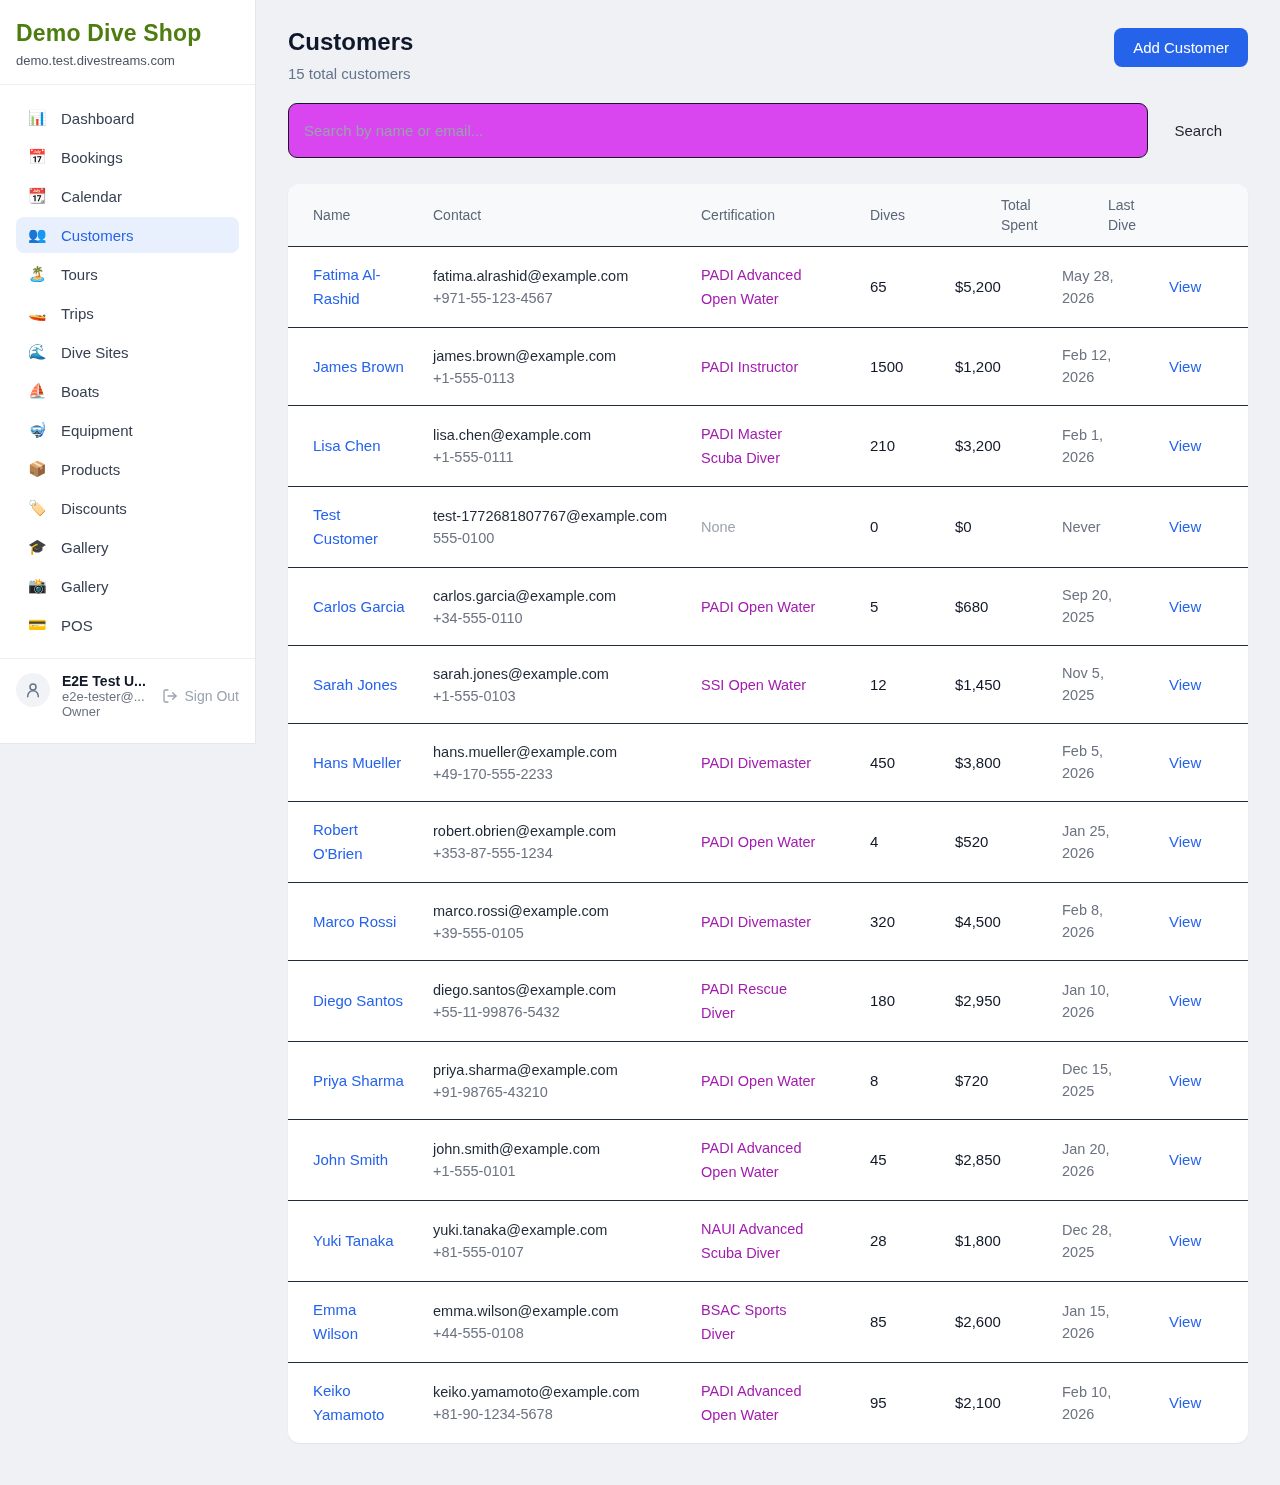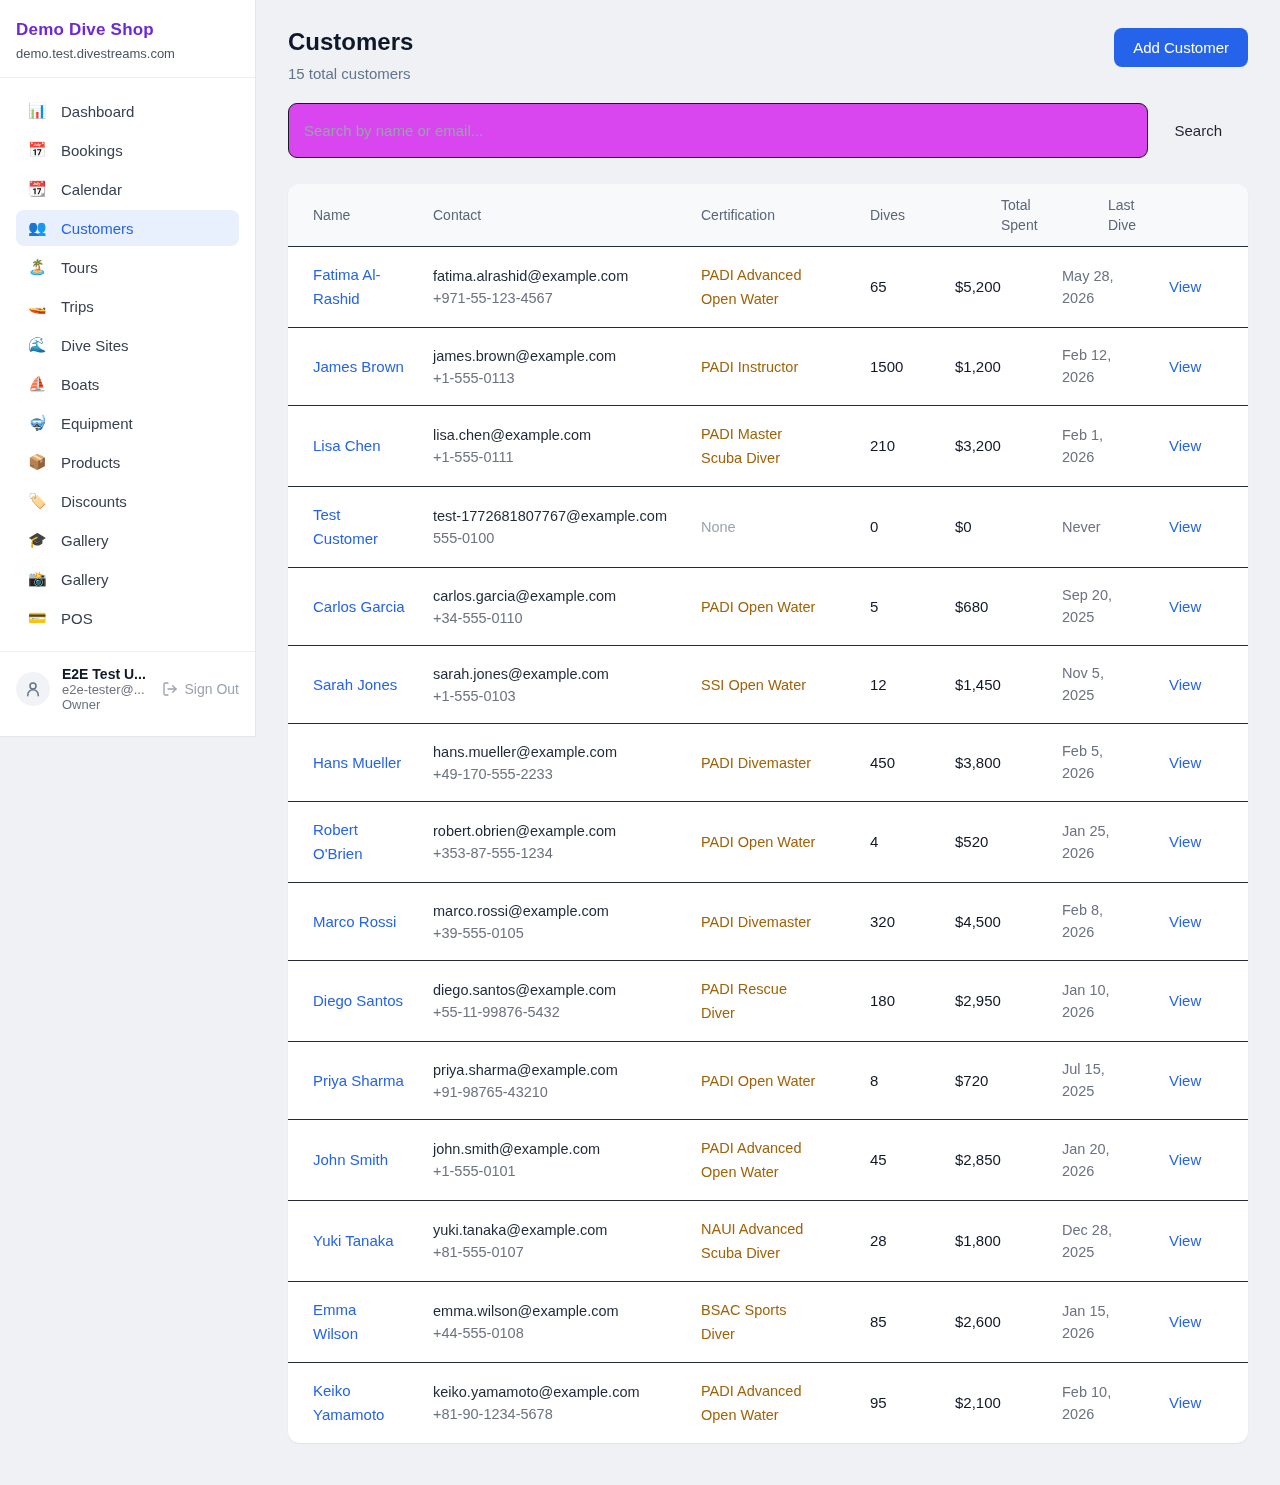--- a/index.html
+++ b/index.html
@@ -14,36 +14,36 @@
 
   
   .sidebar {
     width: 256px;
     flex: 0 0 256px;
     background: #ffffff;
     border-right: 1px solid #e5e7eb;
     border-bottom: 1px solid #e5e7eb;
   }
   .sidebar-header { padding: 20px 16px 16px 16px; border-bottom: 1px solid #eceef2; }
-  .brand-title { color: #6d28d9; font-size: 17px; font-weight: bold; letter-spacing: .2px; }
+  .brand-title { color: #4d7c0f; font-size: 23px; font-weight: bold; letter-spacing: .2px; }
   .brand-subdomain { color: #4b5563; font-size: 13px; margin-top: 6px; }
   .nav { padding: 12px 16px; }
   .nav-item {
     display: flex; align-items: center; gap: 13px;
     padding: 9px 12px; margin: 3px 0;
     border-radius: 8px;
     font-size: 15px; color: #374151;
     cursor: pointer;
   }
   .nav-item .nav-icon { font-size: 15px; width: 20px; text-align: center; }
   .nav-item.active { background: #e8f0fe; color: #2563eb; }
   .user-section {
     border-top: 1px solid #eceef2;
     padding: 14px 16px 24px 16px;
-    display: flex; align-items: center; gap: 12px;
+    display: flex; gap: 12px;
   }
   .avatar {
     width: 34px; height: 34px; border-radius: 50%;
     background: #f1f3f7; display: flex; align-items: center; justify-content: center;
     flex: 0 0 34px;
   }
   .user-meta { min-width: 0; flex: 1; }
   .user-name { font-size: 14px; font-weight: bold; color: #111827; white-space: nowrap; }
   .user-email, .user-role { font-size: 13px; color: #6b7280; white-space: nowrap; }
   .signout-btn {
@@ -107,21 +107,21 @@
   col.c-name { width: 145px; }
   col.c-contact { width: 268px; }
   col.c-cert { width: 169px; }
   col.c-dives { width: 85px; }
   col.c-spent { width: 107px; }
   col.c-last { width: 107px; }
   col.c-view { width: 81px; }
   .name-link { color: #2563eb; font-weight: 500; text-decoration: none; display: inline-block; max-width: 92px; }
   .email { color: #1f2937; font-size: 14.5px; line-height: 22px; overflow-wrap: break-word; }
   .phone { color: #6b7280; font-size: 14.5px; line-height: 22px; }
-  .cert { color: #a16207; font-size: 14.5px; display: inline-block; max-width: 118px; line-height: 24px; }
+  .cert { color: #a21caf; font-size: 14.5px; display: inline-block; max-width: 118px; line-height: 24px; }
   .cert.none { color: #9ca3af; }
   .dives-val, .spent-val { color: #111827; font-size: 15px; }
   .last-dive { color: #6b7280; font-size: 14.5px; display: inline-block; max-width: 64px; line-height: 22px; }
   .view-link { color: #2563eb; font-weight: 500; text-decoration: none; font-size: 15px; }
 </style>
 </head>
 <body>
 
 <div class="app">
 
@@ -393,21 +393,21 @@
 
   <tr>
     <td><a href="#" class="name-link">Priya Sharma</a></td>
     <td>
       <div class="email">priya.sharma@example.com</div>
       <div class="phone">+91-98765-43210</div>
     </td>
     <td><span class="cert">PADI Open Water</span></td>
     <td><span class="dives-val">8</span></td>
     <td><span class="spent-val">$720</span></td>
-    <td><span class="last-dive">Jul 15, 2025</span></td>
+    <td><span class="last-dive">Dec 15, 2025</span></td>
     <td><a href="#" class="view-link">View</a></td>
   </tr>
 
   <tr>
     <td><a href="#" class="name-link">John Smith</a></td>
     <td>
       <div class="email">john.smith@example.com</div>
       <div class="phone">+1-555-0101</div>
     </td>
     <td><span class="cert">PADI Advanced Open Water</span></td>

